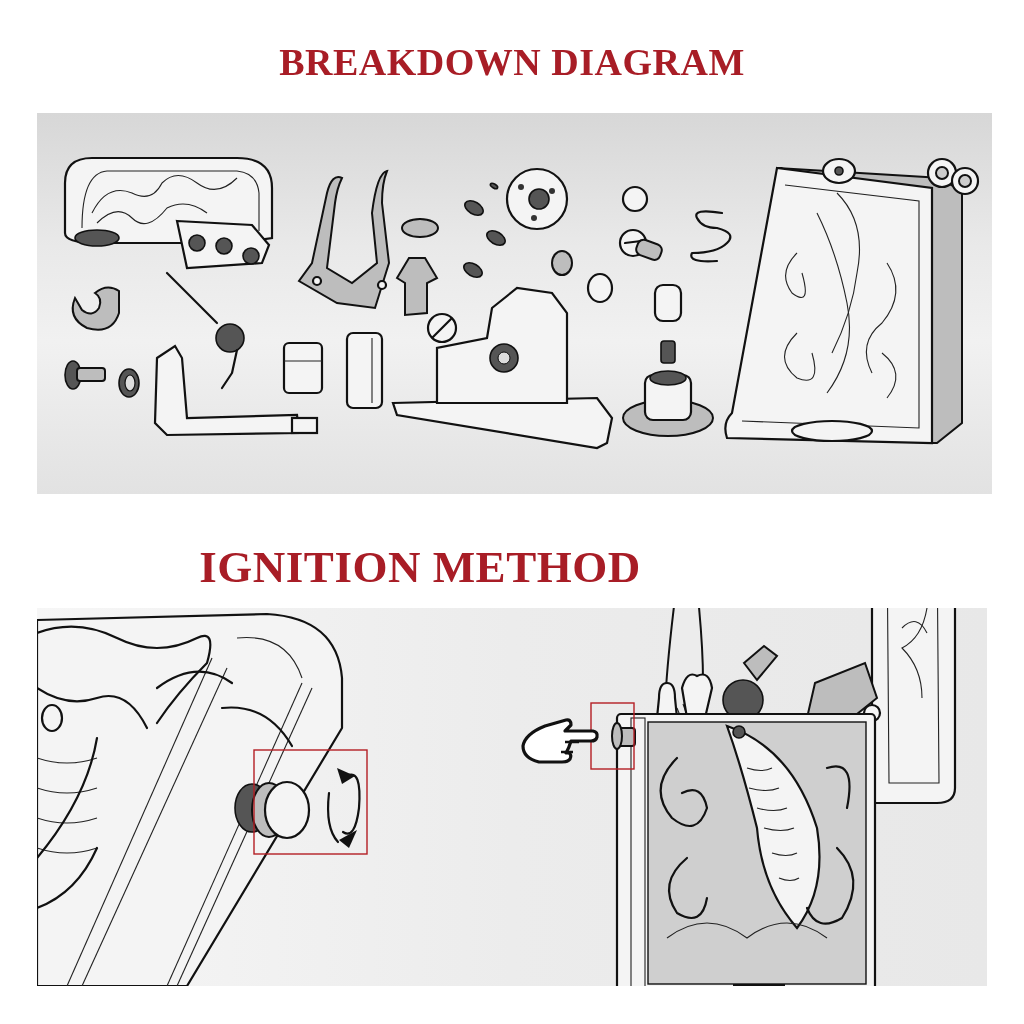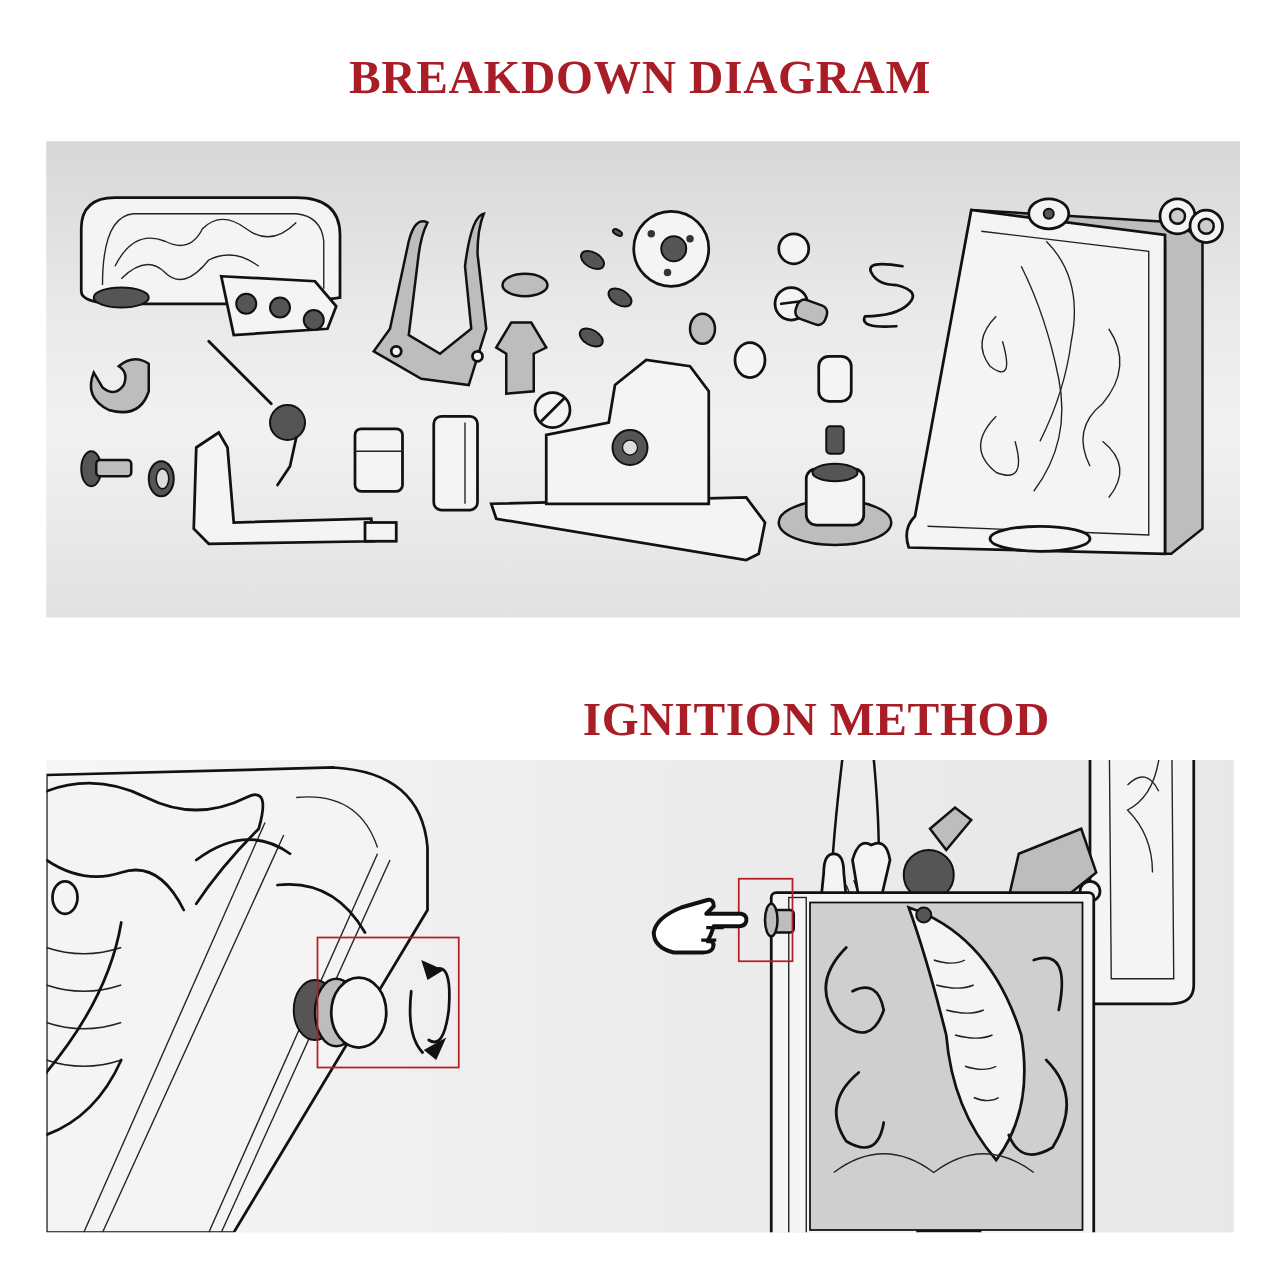--- a/index.html
+++ b/index.html
@@ -4,21 +4,21 @@
 <style>
   * { box-sizing: border-box; margin: 0; padding: 0; }
   html, body { width: 1024px; height: 1024px; background: #ffffff; overflow: hidden; }
   body { position: relative; font-family: "Liberation Serif", serif; }
   .heading {
     position: absolute; left: 0; width: 1024px; text-align: center;
     font-family: "Liberation Serif", "DejaVu Serif", serif; font-weight: bold;
     color: #a81d26; letter-spacing: 0.5px;
   }
   #h1 { top: 40px; font-size: 38px; }
-  #h2 { top: 554px; left: 0; width: 840px; font-size: 38px; text-align: right; }
+  #h2 { top: 541px; left: 0; width: 840px; font-size: 45px; }
   .panel { position: absolute; overflow: hidden; }
   #panel-breakdown {
     left: 37px; top: 113px; width: 955px; height: 381px;
     background: linear-gradient(180deg, #d7d7d7 0%, #e9e9e9 35%, #f1f1f1 60%, #e2e2e2 100%);
   }
   #panel-ignition {
     left: 37px; top: 608px; width: 950px; height: 378px;
     background: linear-gradient(90deg, #f6f6f6 0%, #ececec 50%, #e8e8e8 100%);
   }
   svg { display: block; }

